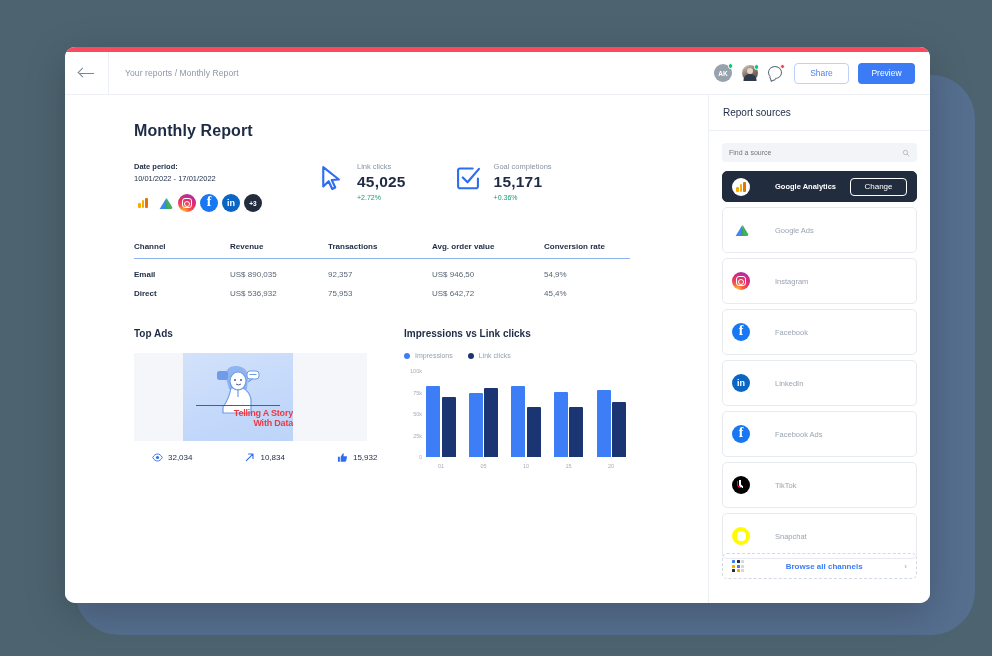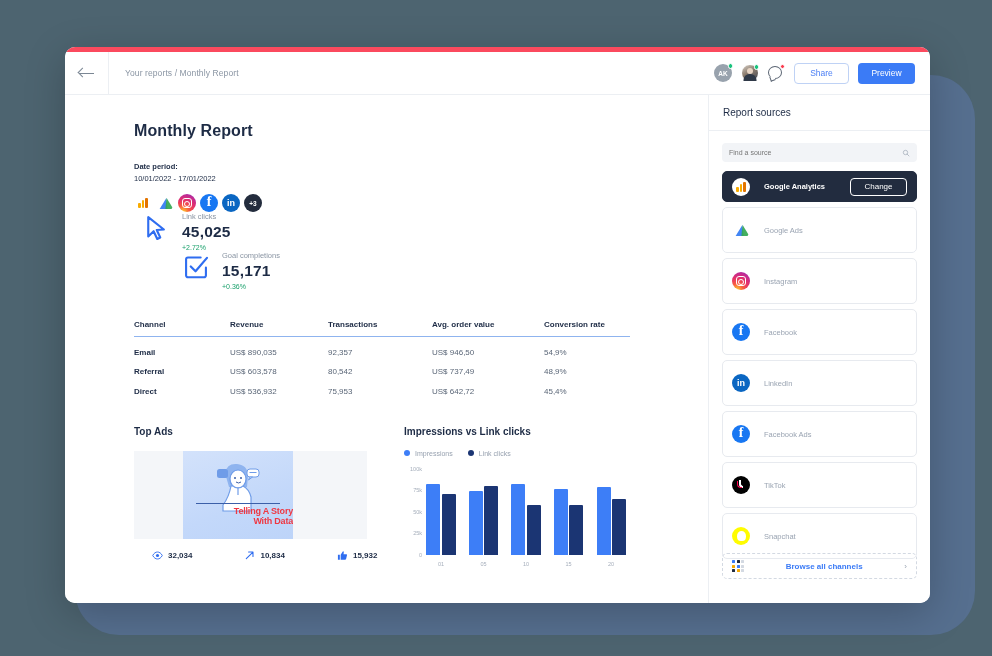--- a/index.html
+++ b/index.html
@@ -131,21 +131,20 @@
   }
   .page-title {
     margin: 27px 0 0 69px;
     font-size: 16px; font-weight: bold; color: #1d2b45;
     letter-spacing: .1px;
   }
 
   .period-row {
     display: flex; align-items: flex-start;
     margin: 22px 0 0 69px;
-    flex-direction: column;
   }
   .period { width: 175px; }
   .period-label { font-size: 7.5px; font-weight: bold; color: #1d2b45; }
   .period-value { font-size: 7.5px; color: #1d2b45; margin-top: 3px; }
   .icon-row { display: flex; align-items: center; gap: 4px; margin-top: 11px; }
   .src-ico {
     width: 18px; height: 18px; border-radius: 50%;
     display: flex; align-items: center; justify-content: center;
     position: relative; overflow: hidden; flex: none;
   }
@@ -249,21 +248,21 @@
   }
   .ad-line {
     position:absolute; left:13px; right:13px; top:52px;
     height:1.2px; background:#3b5fa8;
   }
   .ad-stats {
     display: flex; margin-top: 11px; width: 233px;
     padding-left: 18px; gap: 52px;
   }
   .ad-stat { display: flex; align-items: center; gap: 5px; }
-  .ad-stat span { font-size: 8px; font-weight: bold; color: #1d2b45; }
+  .ad-stat span { font-size: 8px; font-weight: normal; color: #1d2b45; }
   .ad-stat svg { width: 11px; height: 11px; }
 
   .chartbox { width: 240px; margin-left: 8px; }
   .legend { display: flex; gap: 15px; margin-top: 13px; }
   .legend-item { display: flex; align-items: center; gap: 5px; }
   .legend-dot { width: 6px; height: 6px; border-radius: 50%; }
   .legend-item span { font-size: 7px; color: #98a2b0; }
   .chart {
     margin-top: 12px; position: relative;
     width: 222px; height: 86px;
@@ -312,21 +311,21 @@
   .src-list { padding: 9px 13px 0 13px; }
   .src-item {
     height: 46px; border: 1px solid #e7eaef; border-radius: 5px;
     display: flex; align-items: center; padding: 0 9px;
     margin-bottom: 5px; cursor: pointer; background: #fff;
   }
   .src-item.active {
     background: #222c3f; border-color: #222c3f;
     height: 31px;
   }
-  .src-item .nm { font-size: 7.5px; color: #9aa4b2; margin-left: 14px; }
+  .src-item .nm { font-size: 7.5px; color: #9aa4b2; margin-left: 25px; }
   .src-item.active .nm { color: #fff; font-weight: bold; }
   .change-btn {
     margin-left: auto; width: 57px; height: 18px;
     border: 1.2px solid #fff; border-radius: 4px;
     display: flex; align-items: center; justify-content: center;
     font-size: 8px; color: #fff; cursor: pointer;
   }
   .browse {
     position: absolute; left: 13px; right: 13px; bottom: 24px;
     height: 26px; border: 1px dashed #d3d9e2; border-radius: 5px;
@@ -436,27 +435,20 @@
             <div class="c2">Transactions</div>
             <div class="c3">Avg. order value</div>
             <div class="c4">Conversion rate</div>
           </div>
           <div class="tbl-row">
             <div class="c0">Email</div>
             <div class="c1">US$ 890,035</div>
             <div class="c2">92,357</div>
             <div class="c3">US$ 946,50</div>
             <div class="c4">54,9%</div>
-          </div>
-          <div class="tbl-row">
-            <div class="c0">Referral</div>
-            <div class="c1">US$ 603,578</div>
-            <div class="c2">80,542</div>
-            <div class="c3">US$ 737,49</div>
-            <div class="c4">48,9%</div>
           </div>
           <div class="tbl-row">
             <div class="c0">Direct</div>
             <div class="c1">US$ 536,932</div>
             <div class="c2">75,953</div>
             <div class="c3">US$ 642,72</div>
             <div class="c4">45,4%</div>
           </div>
         </div>
       </div>

